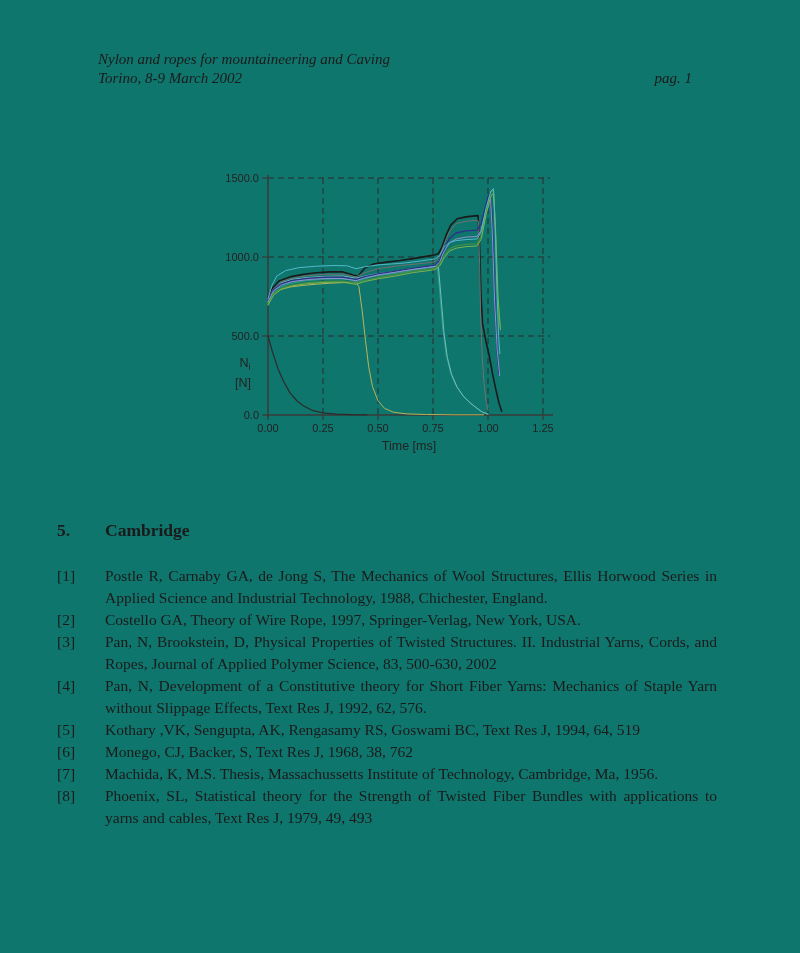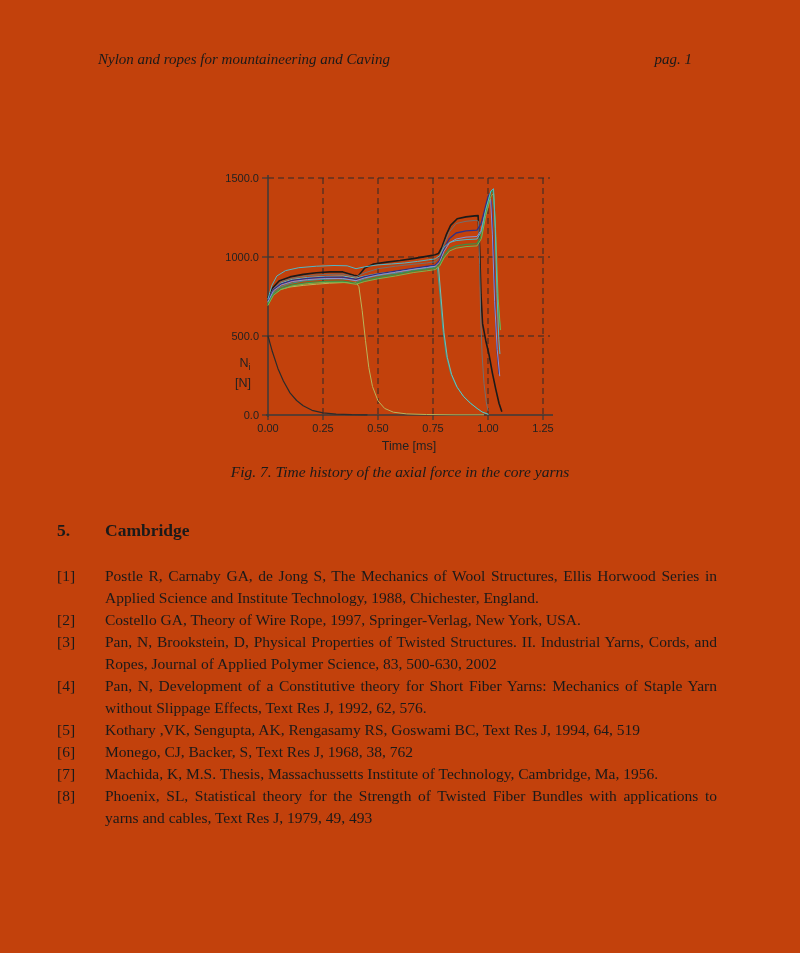--- a/index.html
+++ b/index.html
@@ -1,17 +1,17 @@
 <!DOCTYPE html>
 <html><head>
 <meta charset="utf-8">
 <style>
   html,body{margin:0;padding:0;background:#ffffff;}
   .page{
-    position:relative;width:800px;height:953px;background:#c2410c;overflow:hidden;
+    position:relative;width:800px;height:953px;background:#0f766e;overflow:hidden;
     font-family:"Liberation Serif", serif;color:#1a1a1a;
   }
   .header{
     position:absolute;left:98px;top:50px;width:594px;
     display:flex;justify-content:space-between;align-items:flex-end;
     font-style:italic;font-size:15px;line-height:19px;
   }
   .header-left div{white-space:nowrap;}
   .header-right{white-space:nowrap;}
   .chart-wrap{position:absolute;left:205px;top:165px;width:370px;height:300px;}
@@ -28,20 +28,21 @@
   .ref-text{flex:1;text-align:justify;}
 </style>
 </head>
 <body>
 
 <div class="page">
 
   <div class="header">
     <div class="header-left">
       <div>Nylon and ropes for mountaineering and Caving</div>
+      <div>Torino, 8-9 March 2002</div>
     </div>
     <div class="header-right">pag. 1</div>
   </div>
 
   <div class="chart-wrap">
     <svg width="370" height="300" viewBox="0 0 370 300" xmlns="http://www.w3.org/2000/svg">
         <line x1="118" y1="13" x2="118" y2="250" stroke="#2b2b2b" stroke-width="1" stroke-dasharray="6 4"></line>
         <line x1="173" y1="13" x2="173" y2="250" stroke="#2b2b2b" stroke-width="1" stroke-dasharray="6 4"></line>
         <line x1="228" y1="13" x2="228" y2="250" stroke="#2b2b2b" stroke-width="1" stroke-dasharray="6 4"></line>
         <line x1="283" y1="13" x2="283" y2="250" stroke="#2b2b2b" stroke-width="1" stroke-dasharray="6 4"></line>
@@ -81,31 +82,30 @@
         <polyline points="63.0,132.8 67.4,123.3 74.0,116.0 85.0,111.9 98.2,109.4 111.4,107.8 124.6,106.9 137.8,106.9 148.8,110.3 153.2,111.0 159.8,103.1 168.6,99.0 181.8,97.1 195.0,95.5 208.2,93.6 221.4,91.4 230.2,89.8 233.5,88.5 236.8,82.5 241.2,69.9 245.6,60.4 252.2,53.8 261.0,51.9 269.8,50.9 273.1,50.6 274.6,82.5 276.0,129.9 277.5,158.4 280.8,175.7 284.1,190.0 287.4,208.1 290.7,223.9 294.0,238.2 296.6,246.1" fill="none" stroke="#1a1a1a" stroke-width="1.6" stroke-linejoin="round" stroke-linecap="round"></polyline>
         <polyline points="63.0,134.3 68.5,123.6 76.2,116.6 87.2,113.2 102.6,110.6 120.2,109.4 137.8,109.1 151.0,111.9 159.8,107.8 173.0,103.7 190.6,101.2 208.2,99.3 221.4,98.0 230.2,96.7 234.6,92.0 239.0,79.4 244.5,66.7 251.1,58.5 261.0,56.3 270.9,55.3 273.5,56.3 274.6,99.9 275.7,152.0 277.1,190.0 279.0,218.4 281.2,236.6 283.0,245.6" fill="none" stroke="#707070" stroke-width="1" stroke-linejoin="round" stroke-linecap="round"></polyline>
         <polyline points="63.0,135.3 68.5,124.5 76.2,118.9 87.2,115.4 102.6,113.5 120.2,112.2 137.8,112.2 151.0,114.4 159.8,111.6 173.0,108.9 190.6,106.2 208.2,103.4 221.4,101.5 230.2,100.2 234.6,95.5 239.0,83.8 244.5,73.4 251.1,68.0 261.0,65.8 272.0,65.1 276.0,58.8 279.7,44.6 283.0,31.6 284.8,28.5 286.5,39.9 288.3,82.5 290.3,145.7 292.2,186.8 294.0,208.6" fill="none" stroke="#2d3089" stroke-width="1.3" stroke-linejoin="round" stroke-linecap="round"></polyline>
         <polyline points="63.0,136.6 68.5,125.8 76.2,120.1 87.2,116.6 102.6,114.6 120.2,113.5 137.8,113.5 151.0,115.7 159.8,112.9 173.0,110.0 190.6,107.3 208.2,104.3 221.4,102.6 230.2,101.3 234.6,97.1 239.0,86.5 244.5,77.8 251.1,74.0 261.0,72.1 272.0,71.5 276.0,65.5 279.7,50.6 283.7,36.4 285.6,34.2 287.4,69.9 289.6,136.2 292.2,184.4 294.7,210.8" fill="none" stroke="#8e91d2" stroke-width="1" stroke-linejoin="round" stroke-linecap="round"></polyline>
         <polyline points="63.0,139.4 68.5,129.0 76.2,123.3 87.2,119.8 102.6,117.6 120.2,116.3 137.8,116.2 151.0,118.2 159.8,115.4 173.0,112.5 190.6,109.7 208.2,106.2 221.4,104.3 230.2,103.1 234.6,99.6 239.0,90.7 244.5,83.8 251.1,80.9 261.0,79.4 272.0,78.7 276.4,71.1 280.8,47.0 285.6,27.5 287.8,25.0 289.6,46.2 291.8,111.0 293.6,148.9 295.1,161.8" fill="none" stroke="#3c8f45" stroke-width="1.3" stroke-linejoin="round" stroke-linecap="round"></polyline>
         <polyline points="63.0,140.3 68.5,130.2 76.2,124.4 87.2,120.9 102.6,118.7 120.2,117.4 137.8,117.3 151.0,119.3 159.8,116.5 173.0,113.8 190.6,111.0 208.2,107.6 221.4,105.9 230.2,104.6 234.6,101.2 239.0,92.9 244.5,86.0 251.1,83.2 261.0,81.6 272.0,80.9 276.4,73.7 280.8,50.6 286.1,30.7 288.7,28.5 290.9,71.5 293.1,133.1 295.5,164.7" fill="none" stroke="#7db44e" stroke-width="1" stroke-linejoin="round" stroke-linecap="round"></polyline>
         <polyline points="63.0,133.7 67.0,120.1 71.8,111.0 80.6,105.6 93.8,102.7 111.4,101.2 129.0,100.5 142.2,100.8 151.0,103.7 159.8,101.8 173.0,99.9 186.2,99.0 199.4,98.0 212.6,96.4 223.6,94.8 230.2,93.9 234.6,90.7 239.0,82.2 244.5,77.5 251.1,75.6 261.0,74.6 272.0,74.0 276.4,66.4 280.8,44.3 285.9,26.0 288.5,23.7 290.3,63.6 292.0,128.3 293.8,174.2 294.9,188.7" fill="none" stroke="#52b7c8" stroke-width="1" stroke-linejoin="round" stroke-linecap="round"></polyline>
       </svg>
   </div>
 
-  <div class="caption">Fig. 7. Time history of the axial force in the core yarns</div>
 
   <div class="references">
     <div class="ref-heading">
       <span class="num">5.</span>
       <span>Cambridge</span>
     </div>
     <div id="ref-list">
   <div class="ref-item">
     <span class="ref-num">[1]</span>
-    <span class="ref-text">Postle R, Carnaby GA, de Jong S, The Mechanics of Wool Structures, Ellis Horwood Series in Applied Science and Institute Technology, 1988, Chichester, England.</span>
+    <span class="ref-text">Postle R, Carnaby GA, de Jong S, The Mechanics of Wool Structures, Ellis Horwood Series in Applied Science and Industrial Technology, 1988, Chichester, England.</span>
   </div>
 
   <div class="ref-item">
     <span class="ref-num">[2]</span>
     <span class="ref-text">Costello GA, Theory of Wire Rope, 1997, Springer-Verlag, New York, USA.</span>
   </div>
 
   <div class="ref-item">
     <span class="ref-num">[3]</span>
     <span class="ref-text">Pan, N, Brookstein, D, Physical Properties of Twisted Structures. II. Industrial Yarns, Cords, and Ropes, Journal of Applied Polymer Science, 83, 500-630, 2002</span>

